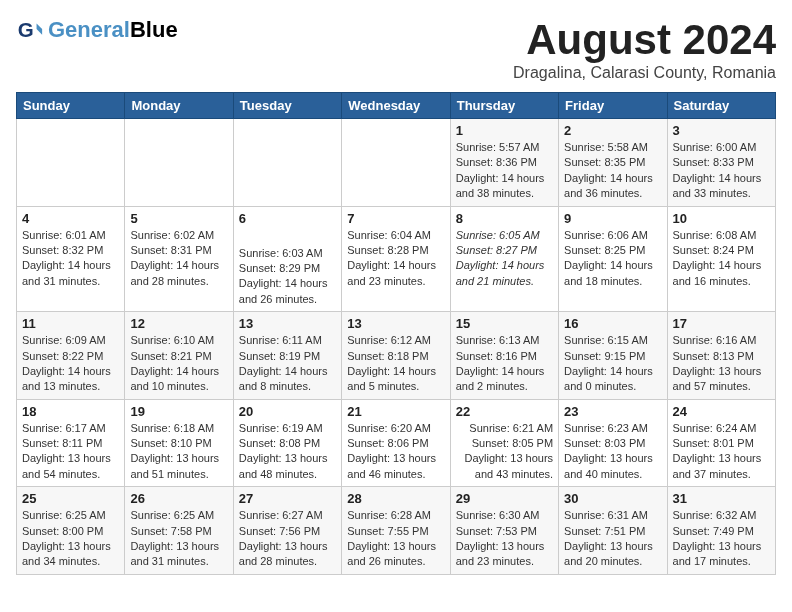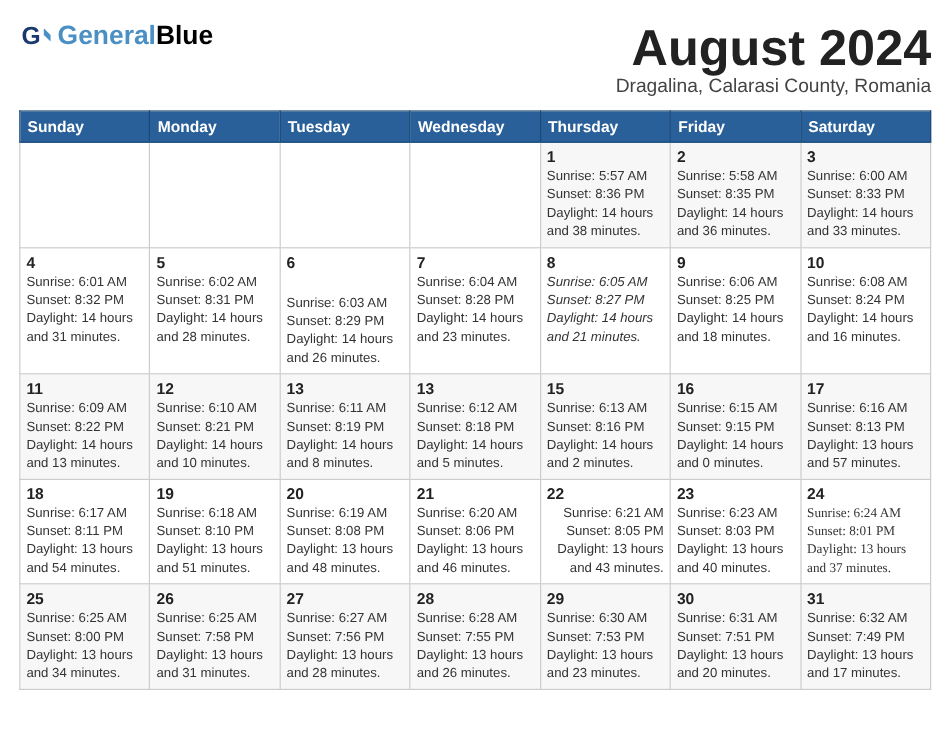--- a/index.html
+++ b/index.html
@@ -289,21 +289,21 @@
         </td>
         <td>
           <span class="day-num">23</span>
           <div class="day-info" style="white-space: pre-line;">Sunrise: 6:23 AM
 Sunset: 8:03 PM
 Daylight: 13 hours
 and 40 minutes.</div>
         </td>
         <td>
           <span class="day-num">24</span>
-          <div class="day-info" style="white-space: pre-line; font-family: Liberation Serif, serif;">Sunrise: 6:24 AM
+          <div class="day-info" style="white-space: pre-line;">Sunrise: 6:24 AM
 Sunset: 8:01 PM
 Daylight: 13 hours
 and 37 minutes.</div>
         </td>
       </tr>
       <tr>
         <td>
           <span class="day-num">25</span>
           <div class="day-info" style="white-space: pre-line;">Sunrise: 6:25 AM
 Sunset: 8:00 PM

